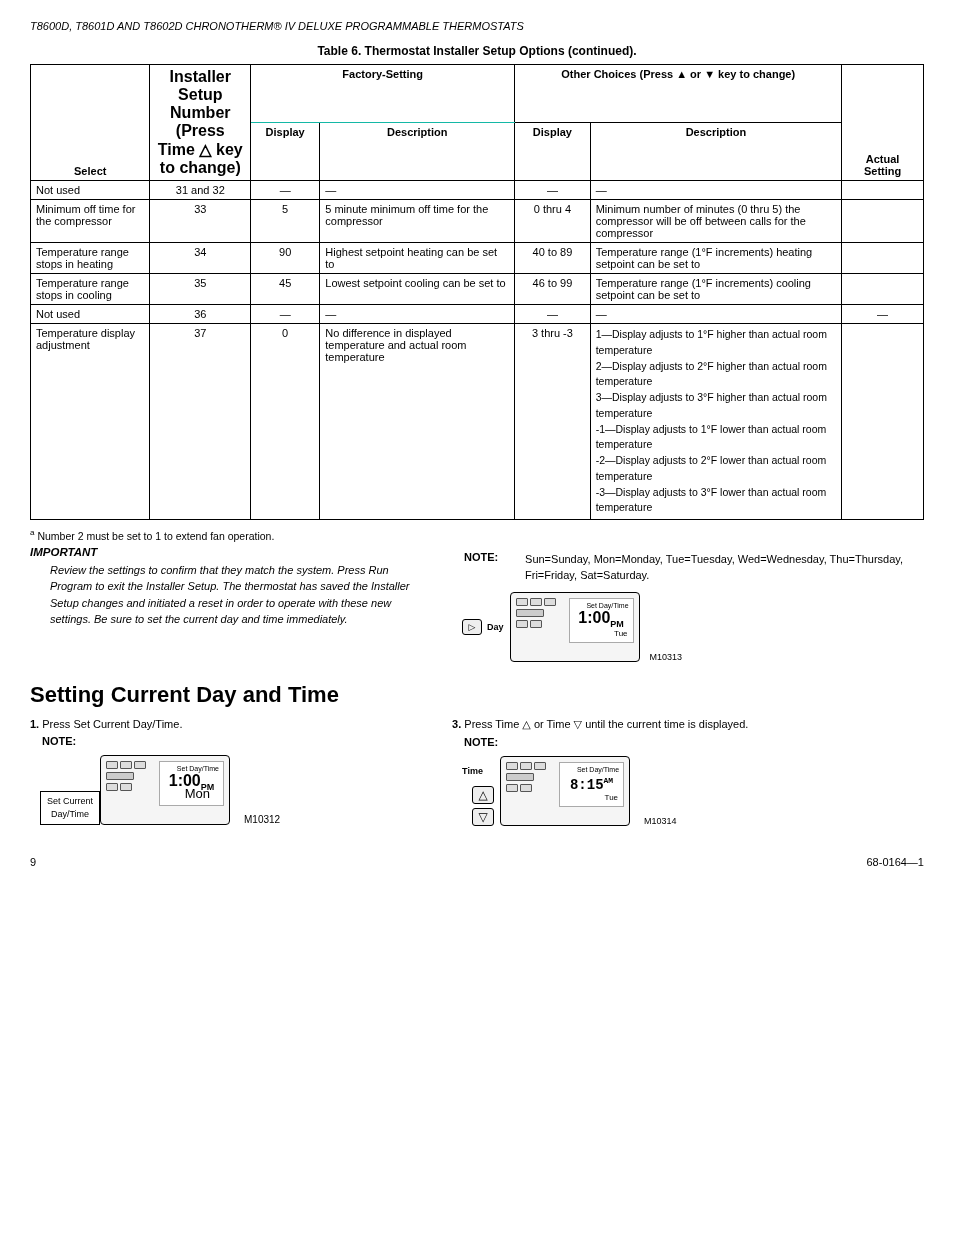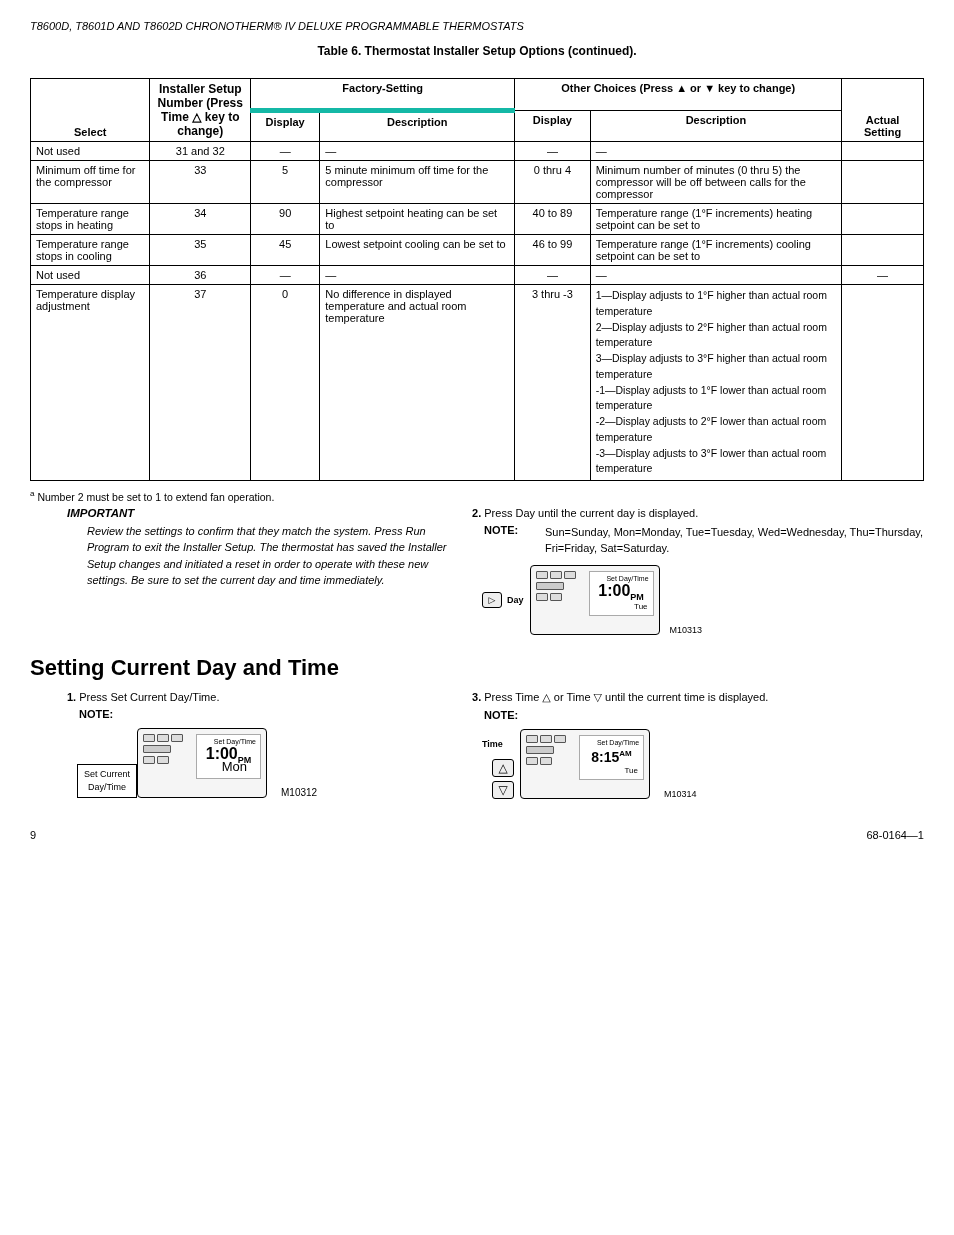--- a/index.html
+++ b/index.html
@@ -15,21 +15,21 @@
     .page-header {
       font-style: italic;
       font-size: 11px;
       margin-bottom: 12px;
       text-align: left;
     }
     .table-title {
       text-align: center;
       font-weight: bold;
       font-size: 12px;
-      margin-bottom: 20px;
+      margin-bottom: 6px;
     }
     table.main-table {
       width: 100%;
       border-collapse: collapse;
       border: 1.5px solid #000;
       margin-bottom: 8px;
     }
     table.main-table th, table.main-table td {
       border: 1px solid #000;
       padding: 3px 5px;
@@ -74,21 +74,20 @@
       margin-left: 20px;
     }
     .section-heading {
       font-size: 22px;
       font-weight: bold;
       margin: 10px 0 10px 0;
     }
     .two-col {
       display: flex;
       gap: 20px;
-      margin-left: 37px;
     }
     .col-left {
       width: 46%;
     }
     .col-right {
       width: 54%;
     }
     .step {
       margin-bottom: 10px;
     }
@@ -234,24 +233,24 @@
 <div class="table-title">
   <span>Table  6. Thermostat Installer Setup Options (continued).</span>
 </div>
 
 <table class="main-table">
   <thead>
     <tr class="header-row-1">
       <th rowspan="2" class="col-select" style="vertical-align:bottom;margin-top:16px;">
         <span>Select</span>
       </th>
-      <th rowspan="2" class="col-install-num" style="vertical-align:bottom; font-size:12px;">
+      <th rowspan="2" class="col-install-num" style="vertical-align:bottom; font-size:16px;">
         <span>Installer Setup Number (Press Time △ key to change)</span>
       </th>
-      <th colspan="2" class="col-factory" style="border-bottom:5px solid #14b8a6;">
+      <th colspan="2" class="col-factory" style="border-bottom:1px solid #14b8a6;">
         <span>Factory-Setting</span>
       </th>
       <th colspan="2" class="other-choices-header">
         <span>Other Choices (Press ▲ or ▼ key to change)</span>
       </th>
       <th rowspan="2" class="col-actual" style="vertical-align:bottom;">
         <span>Actual Setting</span>
       </th>
     </tr>
     <tr class="header-row-2">
@@ -352,21 +351,20 @@
         <span>IMPORTANT</span>
       </div>
       <div class="important-text">
         <span>Review the settings to confirm that they match the system. Press Run Program to exit the Installer Setup. The thermostat has saved the Installer Setup changes and initiated a reset in order to operate with these new settings. Be sure to set the current day and time immediately.</span>
       </div>
     </div>
   </div>
   <div class="col-right">
 
     <div class="step">
-      <div><strong>2.</strong>&nbsp;<span>Press Day until the current day is displayed.</span></div>
       <div class="note-block">
         <span class="note-label">NOTE:</span>
         <span class="note-text">Sun=Sunday, Mon=Monday, Tue=Tuesday, Wed=Wednesday, Thu=Thursday, Fri=Friday, Sat=Saturday.</span>
       </div>
 
       <div class="thermo-wrapper">
         <div style="display:flex;align-items:center;gap:6px;">
           <div style="display:flex;align-items:center;gap:3px;">
             <div class="arrow-btn">▷</div>
             <span style="font-size:9px;font-weight:bold;">Day</span>
@@ -470,21 +468,21 @@
                 <div class="thermo-btn"></div>
               </div>
               <div class="thermo-btn-wide"></div>
               <div class="thermo-btn-row">
                 <div class="thermo-btn"></div>
                 <div class="thermo-btn"></div>
               </div>
             </div>
             <div class="thermo-display">
               <span class="thermo-display-small">Set Day/Time</span>
-              <span style="font-size:14px;font-weight:bold;">8:15<sup style="font-size:8px;">AM</sup></span>
+              <span style="font-size:14px;font-weight:bold;font-family:Liberation Mono, monospace;">8:15<sup style="font-size:8px;">AM</sup></span>
               <span style="font-size:8px;position:absolute;bottom:4px;right:5px;">Tue</span>
             </div>
           </div>
         </div>
         <span class="fig-num" style="font-size:9px;align-self:flex-end;margin-left:4px;">M10314</span>
       </div>
     </div>
   </div>
 </div>
 

